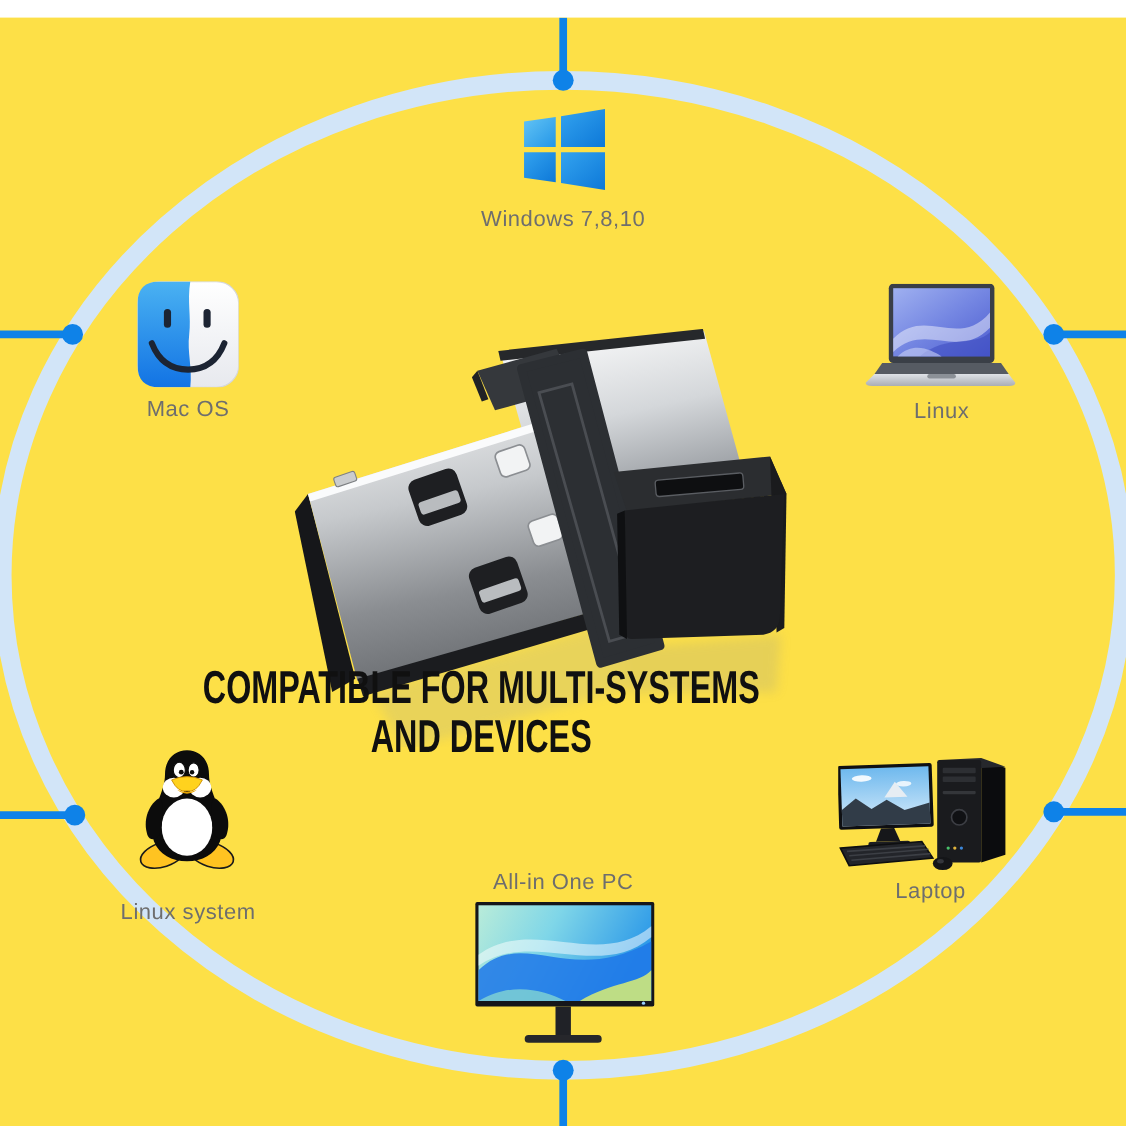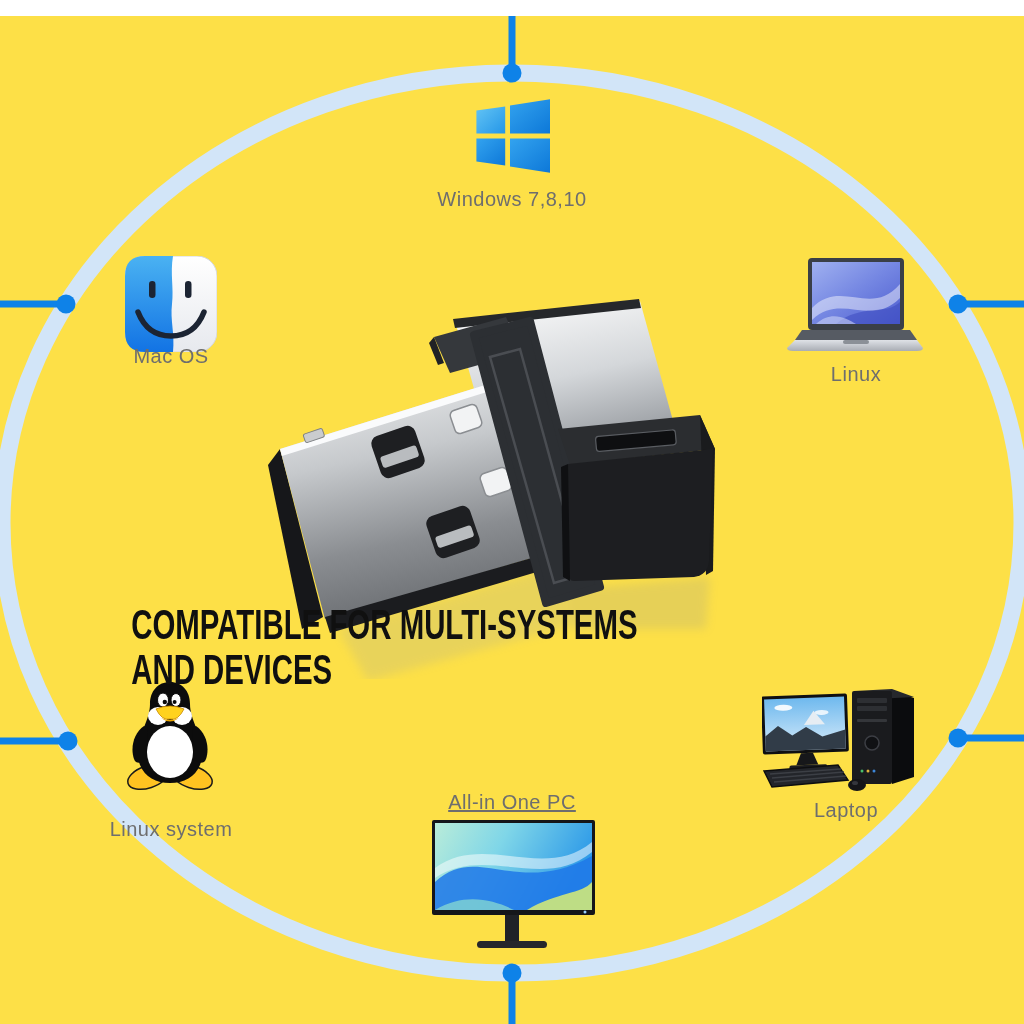--- a/index.html
+++ b/index.html
@@ -3,21 +3,21 @@
 <meta charset="utf-8">
 <style>
   html,body{margin:0;padding:0;background:#fff;}
   .canvas{position:relative;width:1024px;height:1024px;background:#fde047;overflow:hidden;
           font-family:"Liberation Sans", sans-serif;margin-top:16px;}
   .scene{position:absolute;left:0;top:0;}
   .node-icon{position:absolute;}
   .node-label{position:absolute;transform:translateX(-50%);color:#6e6e6e;font-size:20px;
               letter-spacing:.5px;white-space:nowrap;}
   .product{position:absolute;left:268px;top:283px;}
-  .heading{position:absolute;left:0;top:586px;width:875px;color:#101010;
+  .heading{position:absolute;left:0;top:586px;width:875px;text-align:center;color:#101010;
            font-weight:bold;z-index:5;}
   .heading .hline{font-size:42px;line-height:45px;transform:scaleX(0.70);transform-origin:50% 50%;
                   white-space:nowrap;letter-spacing:0px;}
 </style>
 </head>
 <body>
 
 <div class="canvas">
 
   <svg class="scene" width="1024" height="1024" viewBox="0 0 1024 1024">
@@ -72,21 +72,21 @@
             <stop offset="1" stop-color="#e7e9ee"></stop>
         </linearGradient>
       </defs>
       <rect x="0" y="0" width="92" height="96" rx="20" fill="url(#fw)" stroke="#d4d7dd" stroke-width="1"></rect>
       <path d="M20,0 H48 C45,18 49,32 47,48 C45,64 50,78 48,96 H20 Q0,96 0,76 V20 Q0,0 20,0 Z" fill="url(#fb)"></path>
       <rect x="24" y="25" width="6.5" height="17" rx="3.2" fill="#1c2433"></rect>
       <rect x="60" y="25" width="6.5" height="17" rx="3.2" fill="#1c2433"></rect>
       <path d="M13,56 C20,74 33,80 46,80 C59,80 72,74 79,56" fill="none" stroke="#1c2433" stroke-width="5.5" stroke-linecap="round"></path>
     </svg>
   </div>
-  <div class="node-label" style="left:171px;top:329px;">Mac OS</div>
+  <div class="node-label" style="left:171px;top:345px;">Mac OS</div>
 
   <div class="node-icon" style="left:786px;top:242px;">
     <svg width="138" height="98" viewBox="0 0 138 98">
       <defs>
         <linearGradient id="lw" x1="0" y1="0" x2="1" y2="1">
           <stop offset="0" stop-color="#9fb0f0"></stop>
             <stop offset="0.5" stop-color="#7486e2"></stop>
           <stop offset="1" stop-color="#4e5ed0"></stop>
         </linearGradient>
         <linearGradient id="lbase" x1="0" y1="0" x2="0" y2="1">
@@ -125,21 +125,21 @@
       <circle cx="44.8" cy="26" r="2.2" fill="#0c0c0c"></circle>
       <circle cx="54.6" cy="26" r="2" fill="#0c0c0c"></circle>
       <path d="M36,33 Q50,27 64,33 Q58,45 50,43 Q42,45 36,33 Z" fill="#ffd21e" stroke="#c98a00" stroke-width="0.8"></path>
       <path d="M41,42 Q50,49 59,42 Q50,46 41,42 Z" fill="#e8a400"></path>
       <path d="M24,50 C14,57 10,71 14,83 C16,89 24,88 26,80 C28,71 28,58 27,51 Z" fill="#0c0c0c"></path>
       <path d="M76,50 C86,57 90,71 86,83 C84,89 76,88 74,80 C72,71 72,58 73,51 Z" fill="#0c0c0c"></path>
     </svg>
   </div>
   <div class="node-label" style="left:171px;top:802px;">Linux system</div>
 
-  <div class="node-label" style="left:512px;top:775px;text-decoration:underline;">All-in One PC</div>
+  <div class="node-label" style="left:512px;top:775px;">All-in One PC</div>
   <div class="node-icon" style="left:432px;top:804px;">
     <svg width="163" height="130" viewBox="0 0 163 130">
       <defs>
         <linearGradient id="aw" x1="0" y1="0" x2="1" y2="0.3">
           <stop offset="0" stop-color="#b9ecd9"></stop>
             <stop offset="0.45" stop-color="#7fd6e8"></stop>
           <stop offset="1" stop-color="#2f9be8"></stop>
         </linearGradient>
       </defs>
       <rect x="0" y="0" width="163" height="95" rx="2" fill="#15161a"></rect>

